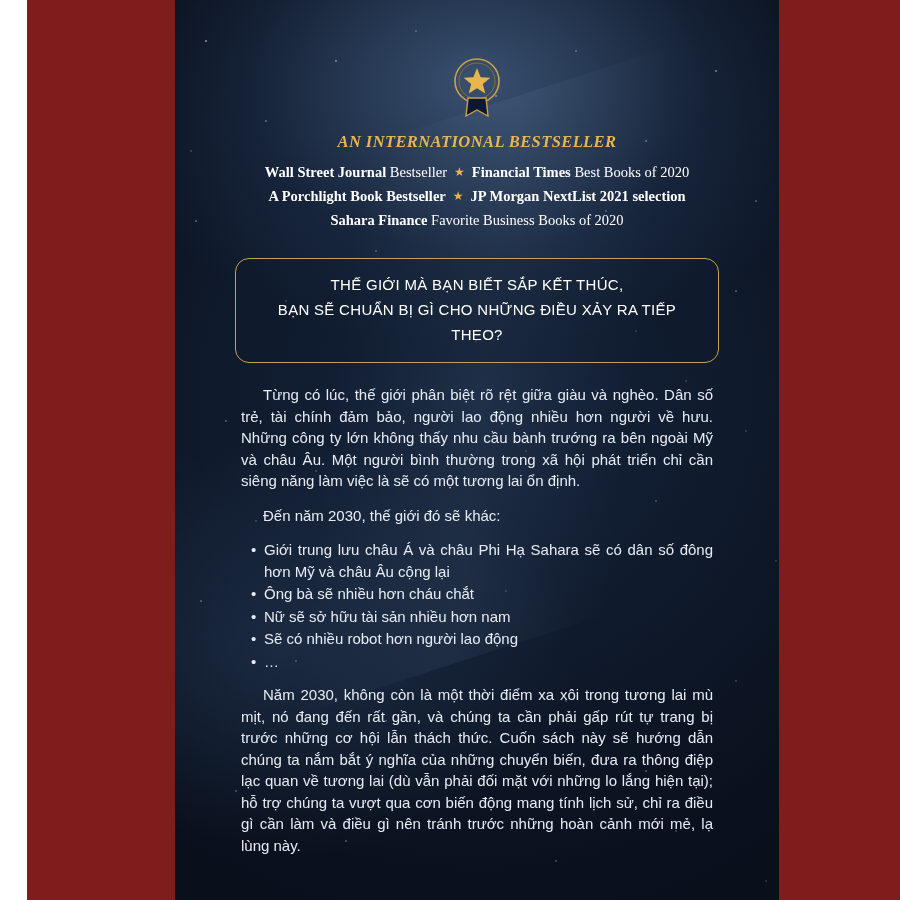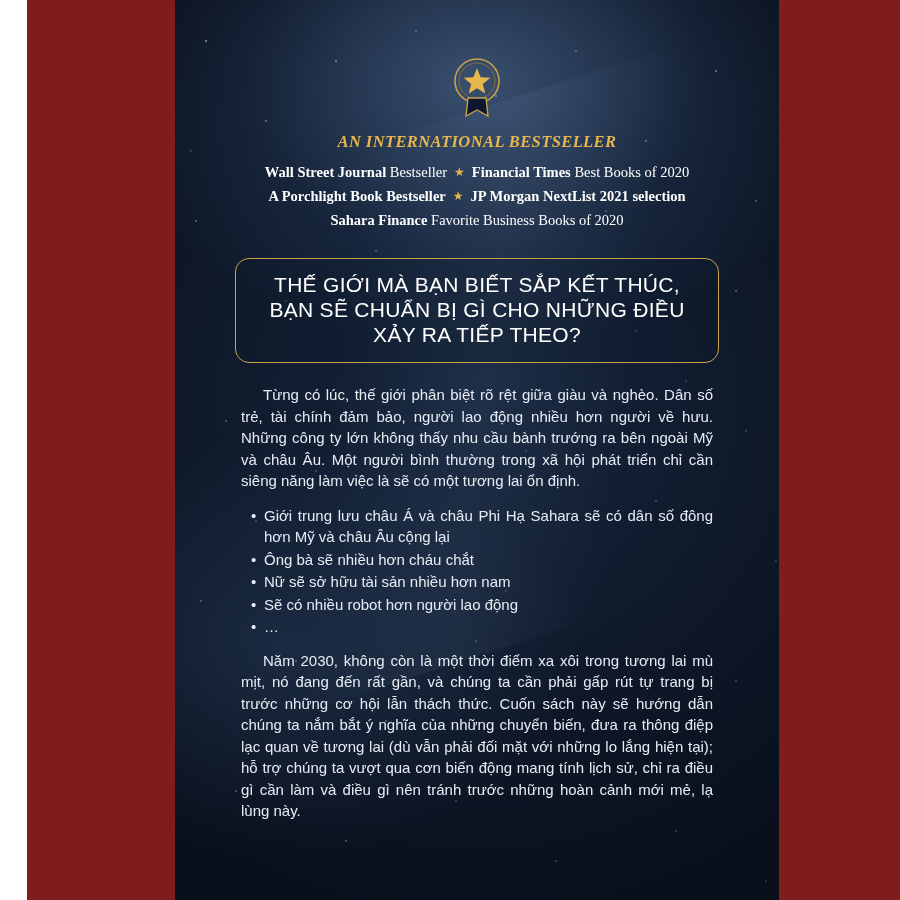--- a/index.html
+++ b/index.html
@@ -124,21 +124,21 @@
   .headline-box {
     margin: 27px 22px 0 22px;
     border: 1.6px solid #c8a14a;
     border-radius: 14px;
     padding: 13px 16px 15px 16px;
     text-align: center;
     background: rgba(12,22,40,0.25);
   }
   .headline-line {
     color: #ffffff;
-    font-size: 21px;
+    font-size: 15px;
     line-height: 25px;
     letter-spacing: 0.3px;
   }
 
   
   .body {
     margin: 21px 28px 0 28px;
     color: #e7ecf4;
     font-size: 15px;
     line-height: 21.5px;
@@ -215,20 +215,21 @@
         </div>
       </div>
 
       <div class="headline-box">
         <div class="headline-line">THẾ GIỚI MÀ BẠN BIẾT SẮP KẾT THÚC,</div>
         <div class="headline-line">BẠN SẼ CHUẨN BỊ GÌ CHO NHỮNG ĐIỀU XẢY RA TIẾP THEO?</div>
       </div>
 
       <div class="body">
         <p>Từng có lúc, thế giới phân biệt rõ rệt giữa giàu và nghèo. Dân số trẻ, tài chính đảm bảo, người lao động nhiều hơn người về hưu. Những công ty lớn không thấy nhu cầu bành trướng ra bên ngoài Mỹ và châu Âu. Một người bình thường trong xã hội phát triển chỉ cần siêng năng làm việc là sẽ có một tương lai ổn định.</p>
+        <p>Đến năm 2030, thế giới đó sẽ khác:</p>
         <ul class="bullets">
           <li>Giới trung lưu châu Á và châu Phi Hạ Sahara sẽ có dân số đông hơn Mỹ và châu Âu cộng lại</li>
           <li>Ông bà sẽ nhiều hơn cháu chắt</li>
           <li>Nữ sẽ sở hữu tài sản nhiều hơn nam</li>
           <li>Sẽ có nhiều robot hơn người lao động</li>
           <li>…</li>
         </ul>
         <p>Năm 2030, không còn là một thời điểm xa xôi trong tương lai mù mịt, nó đang đến rất gần, và chúng ta cần phải gấp rút tự trang bị trước những cơ hội lẫn thách thức. Cuốn sách này sẽ hướng dẫn chúng ta nắm bắt ý nghĩa của những chuyển biến, đưa ra thông điệp lạc quan về tương lai (dù vẫn phải đối mặt với những lo lắng hiện tại); hỗ trợ chúng ta vượt qua cơn biến động mang tính lịch sử, chỉ ra điều gì cần làm và điều gì nên tránh trước những hoàn cảnh mới mẻ, lạ lùng này.</p>
       </div>
 

